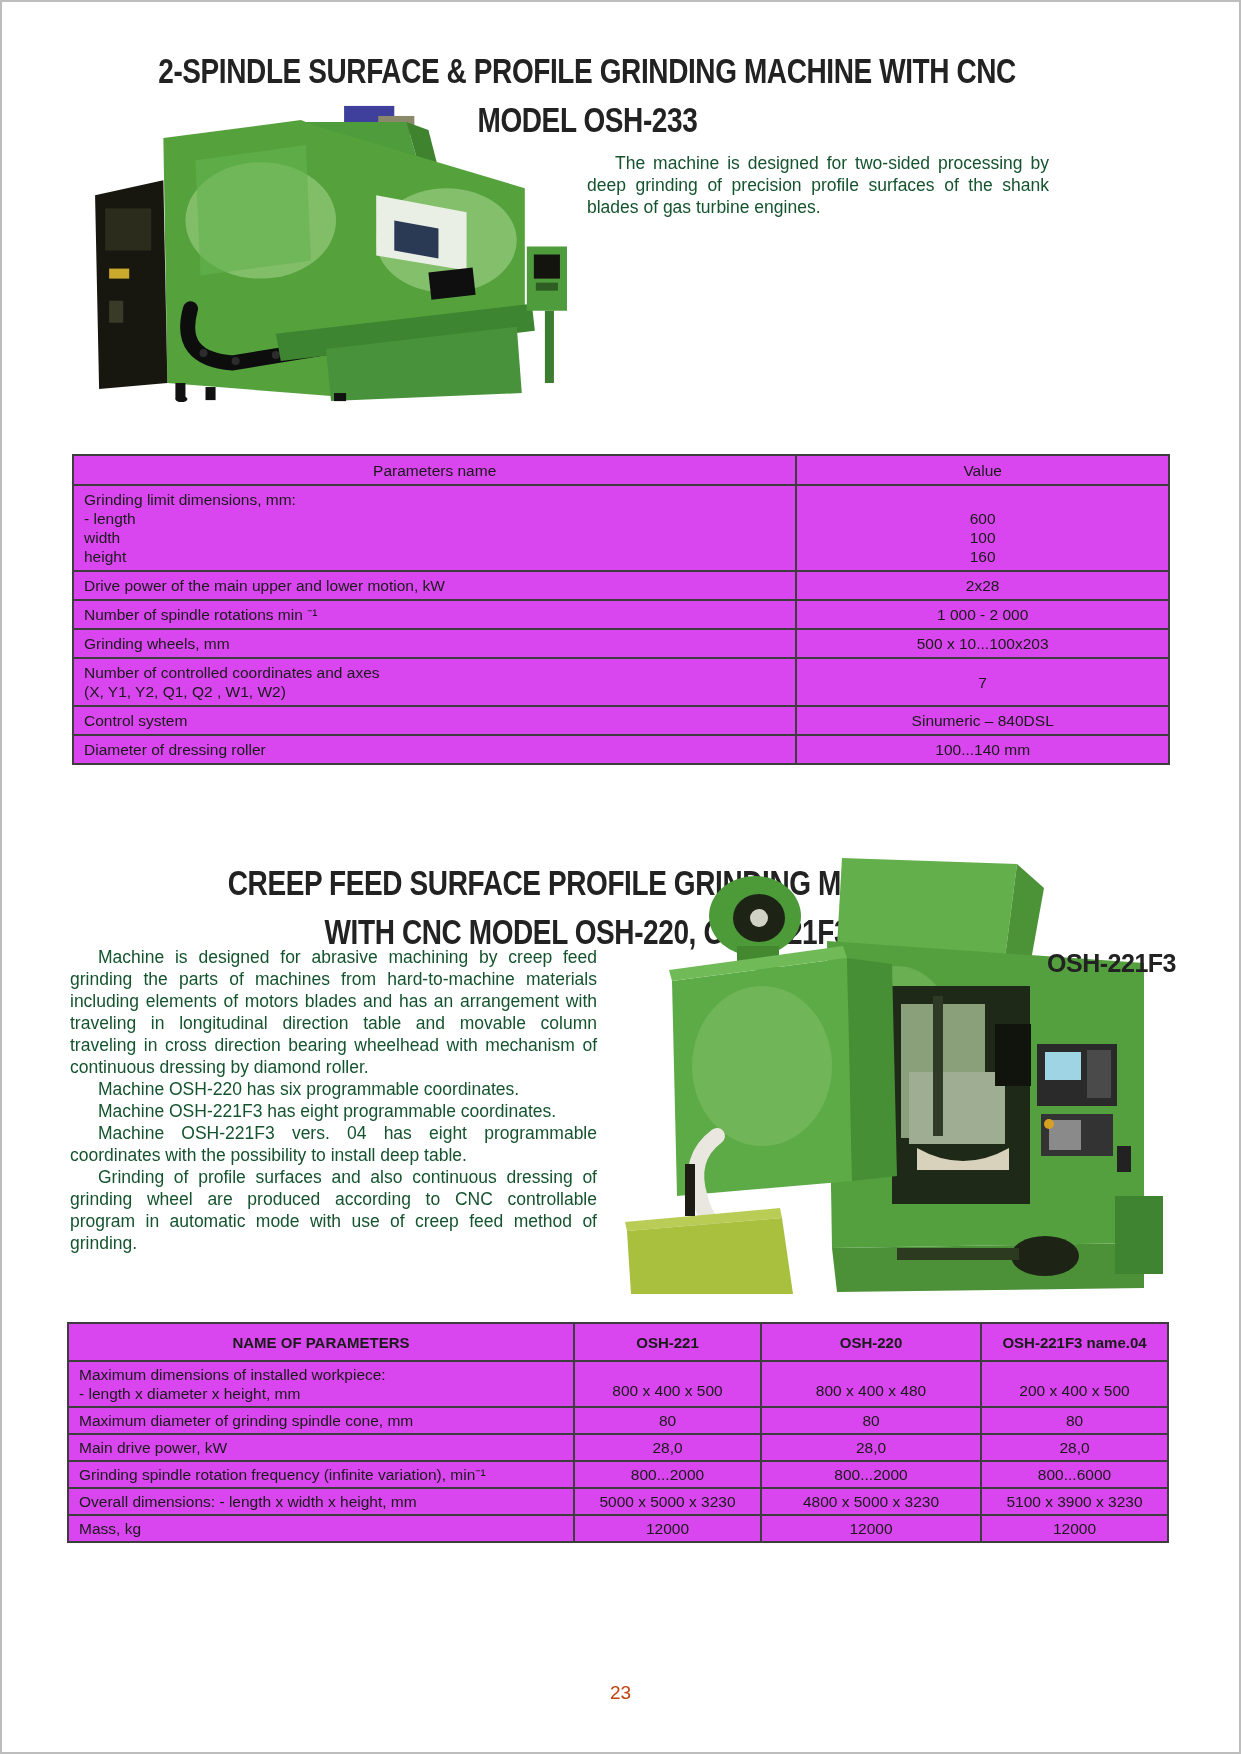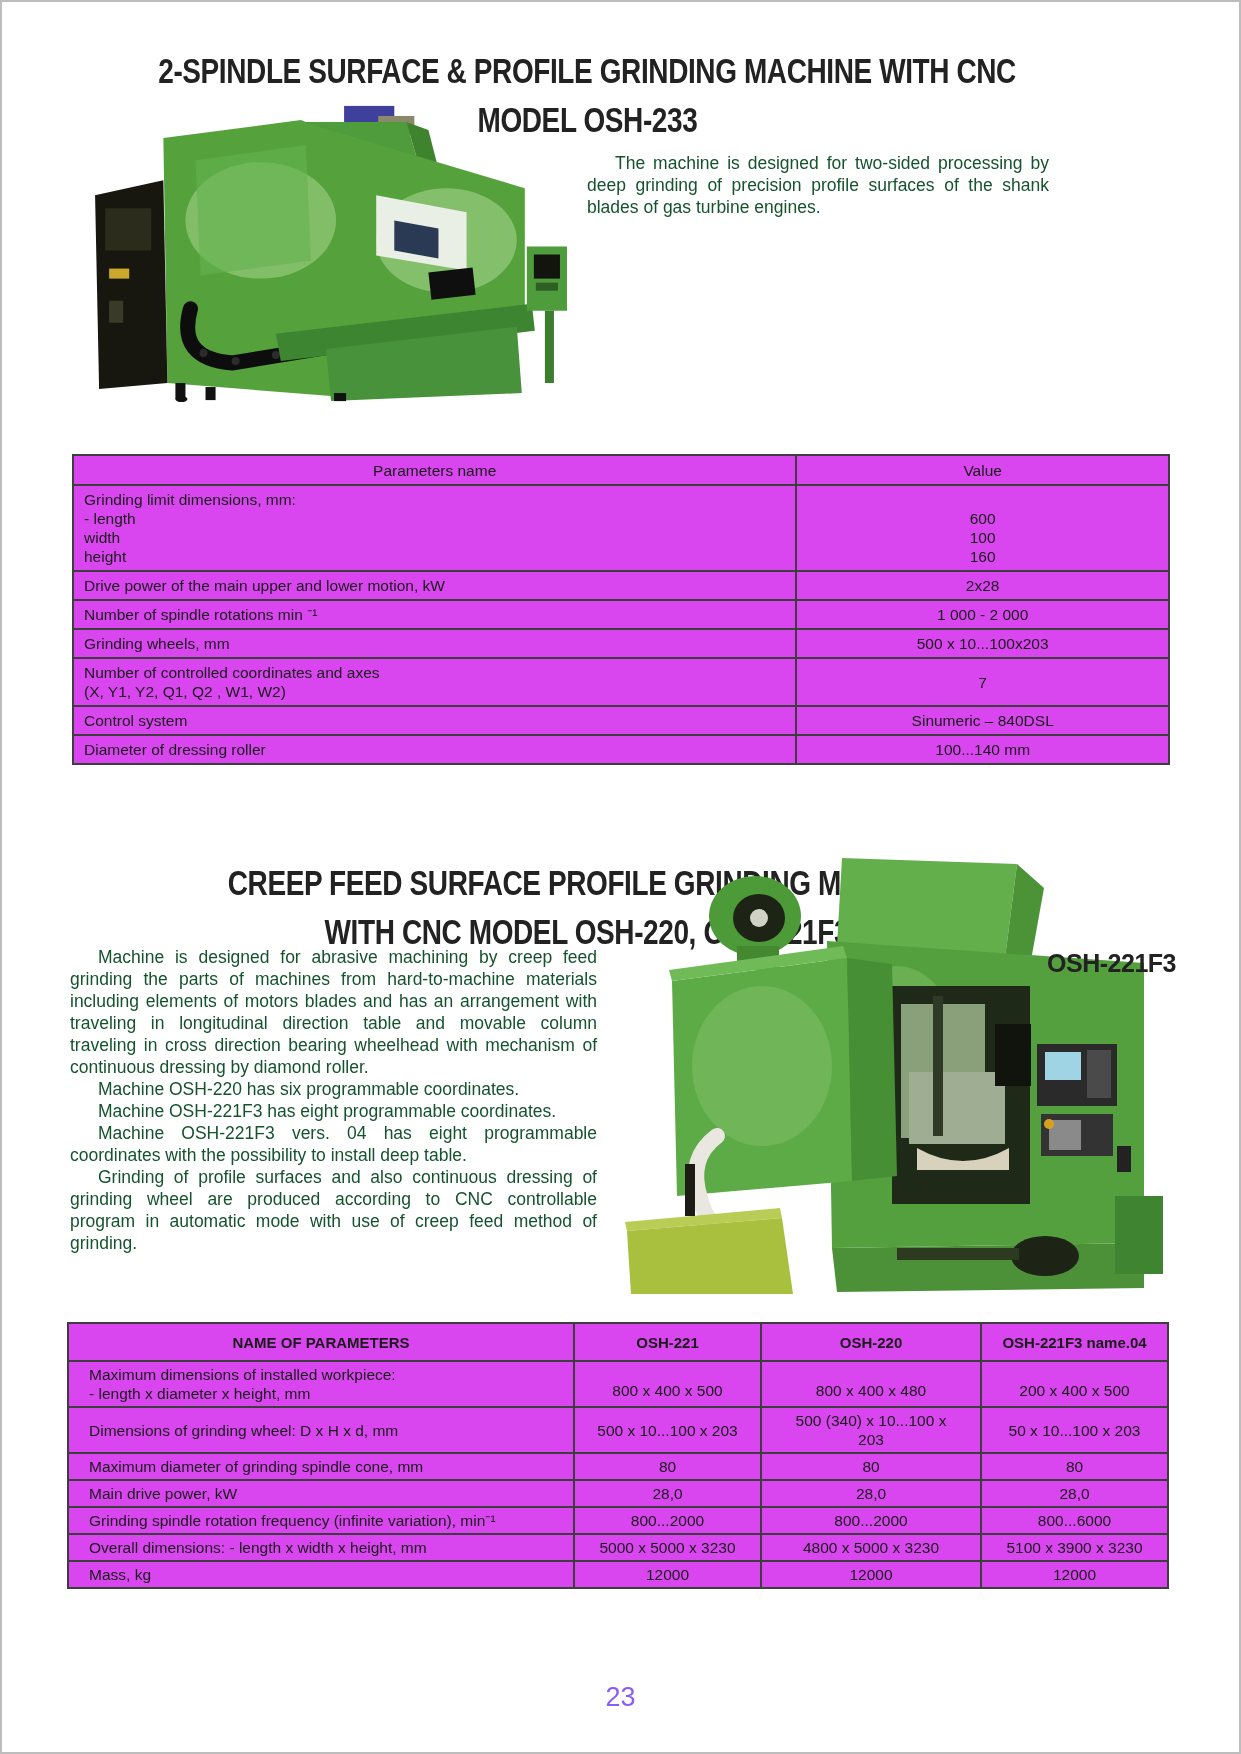--- a/index.html
+++ b/index.html
@@ -70,31 +70,31 @@
   .table1 col.c-value{width:34%;}
   .table1 .hdr td{text-align:center;height:24px;padding:2px 6px;}
   .table1 td.value{text-align:center;}
   .table2{left:65px;top:1320px;width:1102px;}
   .table2 col.c0{width:46%;}
   .table2 col.c1{width:17%;}
   .table2 col.c2{width:20%;}
   .table2 col.c3{width:17%;}
   .table2 .hdr td{text-align:center;font-weight:bold;height:30px;font-size:15px;}
   .table2 td.value{text-align:center;}
-  .table2 td{padding:3px 20px;}
+  .table2 td{padding:3px 10px;}
   .preline{white-space:pre-line;margin-top:8px;}
   .vtop{vertical-align:top !important;}
   .vbot{vertical-align:bottom !important;padding-bottom:6px !important;}
   
   .pagenum{
     position:absolute;
     top:1680px;left:0;width:100%;
     text-align:center;
-    font-size:27px;
-    color:#8b5cf6;
+    font-size:19px;
+    color:#c2410c;
   }
 </style>
 </head>
 <body>
 
 <div class="page">
 
   <div class="doc-title title1">
     <div class="tline"><span>2-SPINDLE SURFACE &amp; PROFILE GRINDING MACHINE WITH CNC</span></div>
     <div class="tline"><span>MODEL OSH-233</span></div>
@@ -274,26 +274,20 @@
         <td>OSH-221F3 name.04</td>
       </tr>
       <tr>
         <td class="preline">Maximum dimensions of installed workpiece:
 - length x diameter x height, mm</td>
         <td class="value vbot">800 x 400 x 500</td>
         <td class="value vbot">800 x 400 x 480</td>
         <td class="value vbot">200 x 400 x 500</td>
       </tr>
       <tr>
-        <td>Dimensions of grinding wheel: D x H x d, mm</td>
-        <td class="value">500 x 10...100 x 203</td>
-        <td class="value">500 (340) x 10...100 x 203</td>
-        <td class="value">50 x 10...100 x 203</td>
-      </tr>
-      <tr>
         <td>Maximum diameter of grinding spindle cone, mm</td>
         <td class="value">80</td>
         <td class="value">80</td>
         <td class="value">80</td>
       </tr>
       <tr>
         <td>Main drive power, kW</td>
         <td class="value">28,0</td>
         <td class="value">28,0</td>
         <td class="value">28,0</td>

